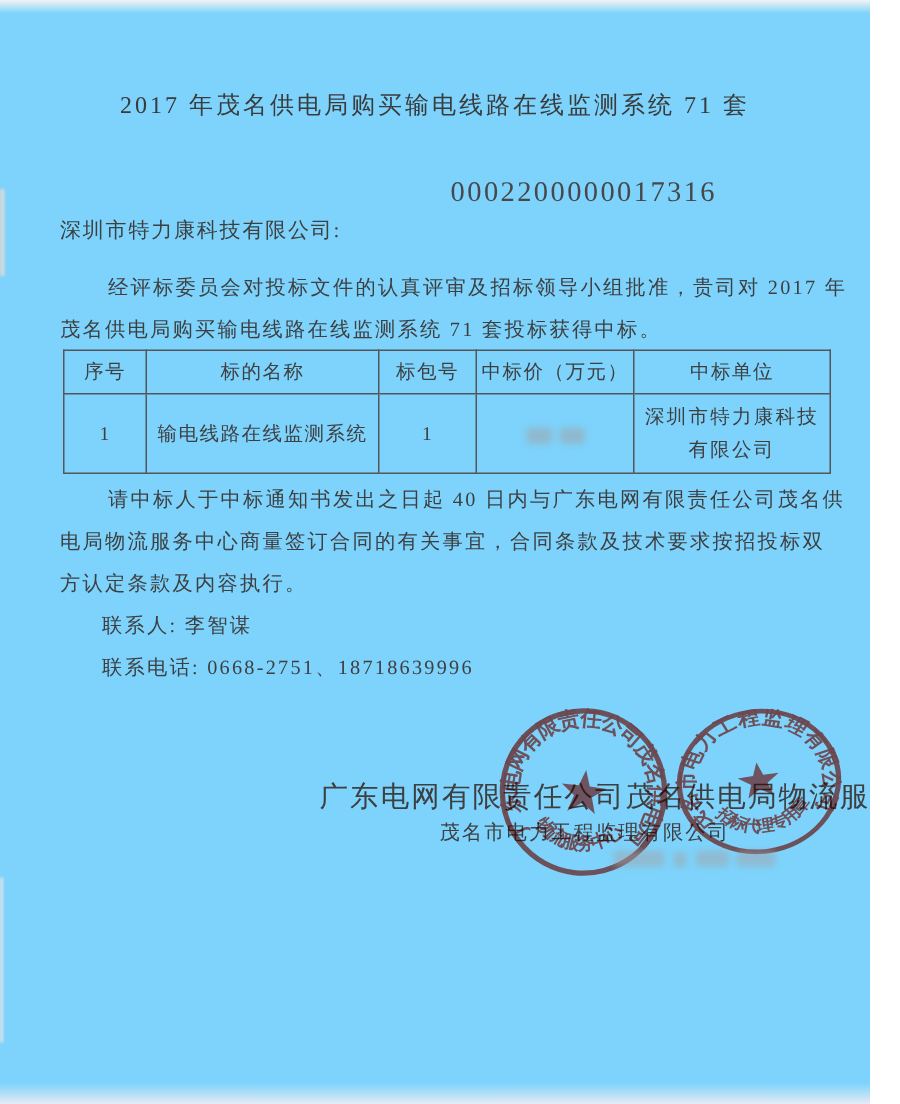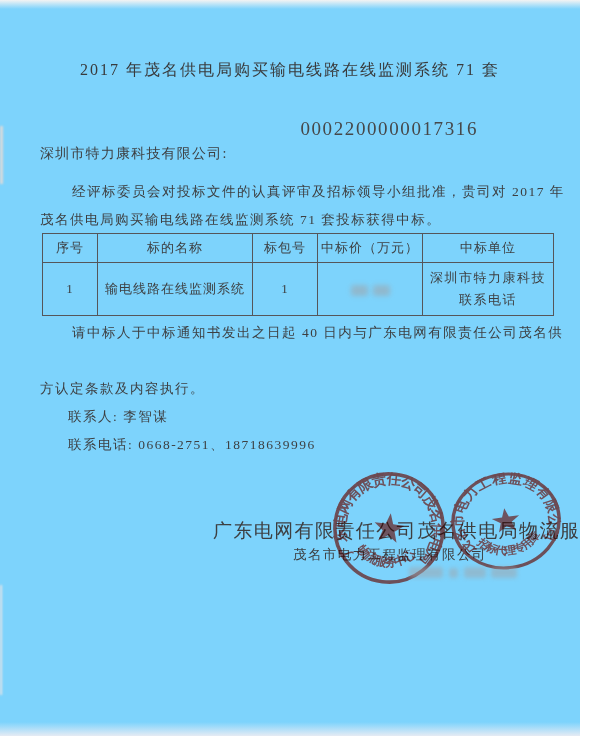--- a/index.html
+++ b/index.html
@@ -108,27 +108,28 @@
         <td class="subject-cell">输电线路在线监测系统</td>
         <td>1</td>
         <td>
           <span class="price-redact">
               <i></i>
               <i></i>
             </span>
         </td>
         <td class="winner-cell">
           <div>深圳市特力康科技</div>
-          <div>联系电话</div>
+          <div>有限公司</div>
         </td>
       </tr>
     </tbody>
   </table>
 
   <div class="abs bodyline p2l1">请中标人于中标通知书发出之日起 40 日内与广东电网有限责任公司茂名供</div>
+  <div class="abs bodyline p2l2">电局物流服务中心商量签订合同的有关事宜，合同条款及技术要求按招投标双</div>
   <div class="abs bodyline cperson">联系人: 李智谋</div>
   <div class="abs bodyline p2l3">方认定条款及内容执行。</div>
   <div class="abs bodyline cphone">联系电话: 0668-2751、18718639996</div>
 
   <div class="abs sig1">广东电网有限责任公司茂名供电局物流服务中心</div>
   <div class="abs sig2">茂名市电力工程监理有限公司</div>
 
   <svg class="stamp stamp-left" viewBox="0 0 120 120" preserveAspectRatio="none">
     <defs>
       <path id="arcTL" d="M 28.2 91.8 A 45 45 0 1 1 91.8 91.8" fill="none"></path>

